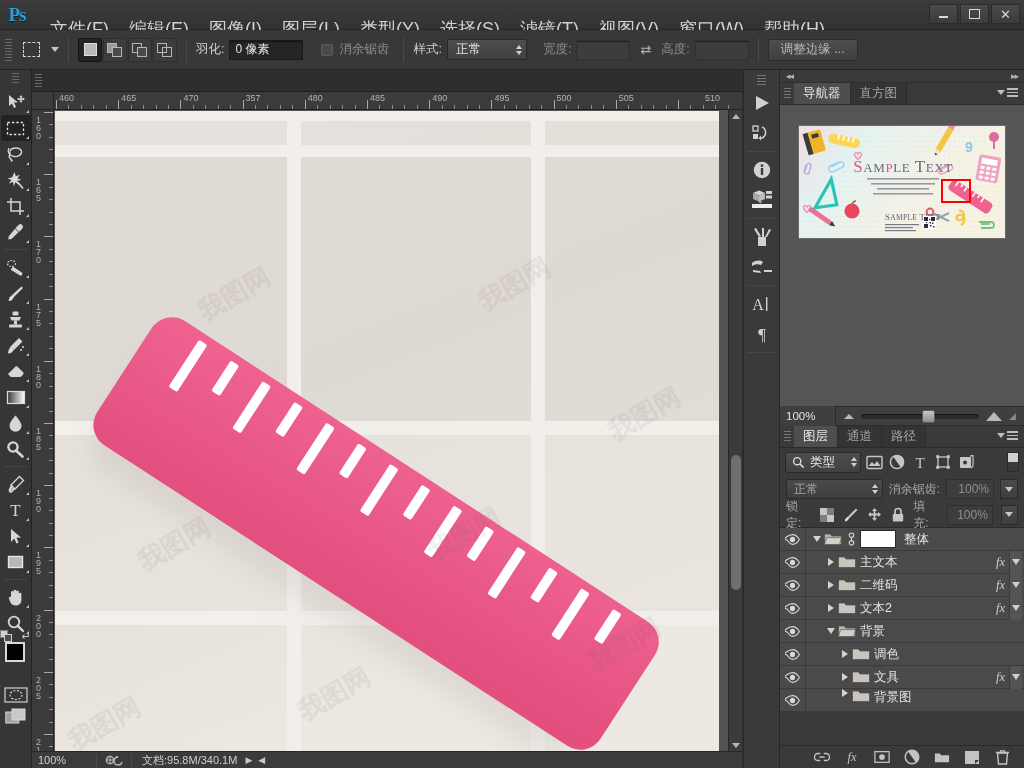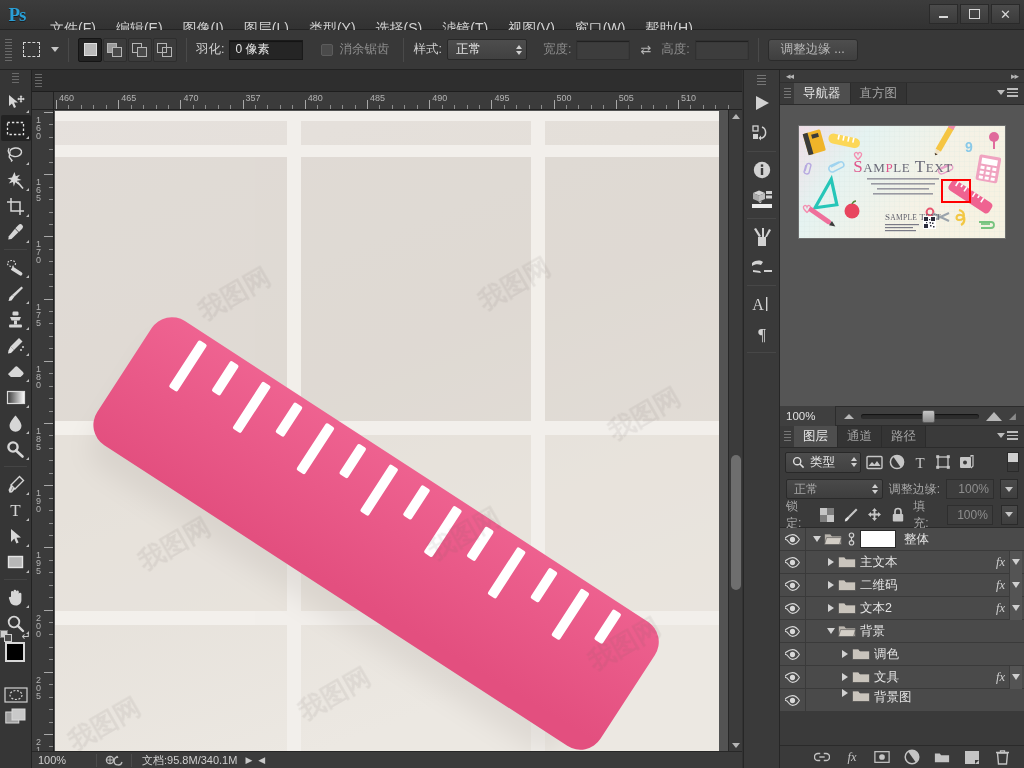--- a/index.html
+++ b/index.html
@@ -19,21 +19,21 @@
     display: flex; align-items: center;
   }
   .ps-logo {
     width: 34px; height: 30px; display: flex; align-items: center; justify-content: center;
     color: #2a9fd6; font-weight: bold; font-size: 19px;
     font-family: "Liberation Serif", serif; letter-spacing: -1px;
     text-shadow: 0 1px 0 #1a1a1a;
   }
   .menubar { display: flex; align-items: center; height: 30px; margin-left: 6px; }
   .menu-item {
-    padding: 4px 10px; color: #d2d2d2; font-size: 14px; cursor: default;
+    padding: 4px 10px; color: #d2d2d2; font-size: 18px; cursor: default;
     white-space: nowrap;
     margin-top: 28px;
   }
   .winbtns { position: absolute; right: 4px; top: 4px; display: flex; gap: 2px; }
   .winbtn {
     width: 29px; height: 20px; background: linear-gradient(#4b4b4b, #3b3b3b);
     border: 1px solid #2a2a2a; display: flex; align-items: center; justify-content: center;
     color: #d8d8d8; font-size: 11px; cursor: default;
   }
   .wb-min::after { content:""; display:block; width:9px; height:2px; background:#d8d8d8; margin-top:6px;}
@@ -624,21 +624,21 @@
         <div class="rtick min" style="left: 524.48px;"></div>
         <div class="rtick min" style="left: 536.92px;"></div>
         <div class="rtick min" style="left: 549.36px;"></div>
         <div class="rtick maj" style="left: 561.8px;"></div>
         <div class="rlabel" style="left: 564.8px;">505</div>
         <div class="rtick min" style="left: 574.24px;"></div>
         <div class="rtick min" style="left: 586.68px;"></div>
         <div class="rtick min" style="left: 599.12px;"></div>
         <div class="rtick min" style="left: 611.56px;"></div>
         <div class="rtick maj" style="left: 624px;"></div>
-        <div class="rlabel" style="left: 627px;">510</div>
+        <div class="rlabel" style="left: 651px;">510</div>
         <div class="rtick min" style="left: 636.44px;"></div>
         <div class="rtick min" style="left: 648.88px;"></div>
         <div class="rtick min" style="left: 661.32px;"></div>
         <div class="rtick min" style="left: 673.76px;"></div>
       </div>
     <div class="ruler-v" id="rulerV">
         <div class="rticky maj" style="top: 2px;"></div>
         <div class="rlabely" style="top: 6px;">1<br>6<br>0</div>
         <div class="rticky min" style="top: 14.44px;"></div>
         <div class="rticky min" style="top: 26.88px;"></div>
@@ -1126,21 +1126,21 @@
     </div>
 
     <div class="blendrow">
       <div class="blend-sel">
         <span>正常</span>
         <span class="spin">
             <i></i>
             <i></i>
           </span>
       </div>
-      <span style="color:#a8a8a8;font-size:12px">调整边缘:</span>
+      <span style="color:#a8a8a8;font-size:12px">消余锯齿:</span>
       <div class="opacity-box">100%</div>
       <div class="mini-tri">
           <span class="caret-dn" style="margin:0"></span>
         </div>
     </div>
 
     <div class="lockrow">
       <span style="color:#a8a8a8;font-size:12px">锁定:</span>
       <span class="lock-ico">
         <svg width="14" height="14" viewBox="0 0 14 14">

